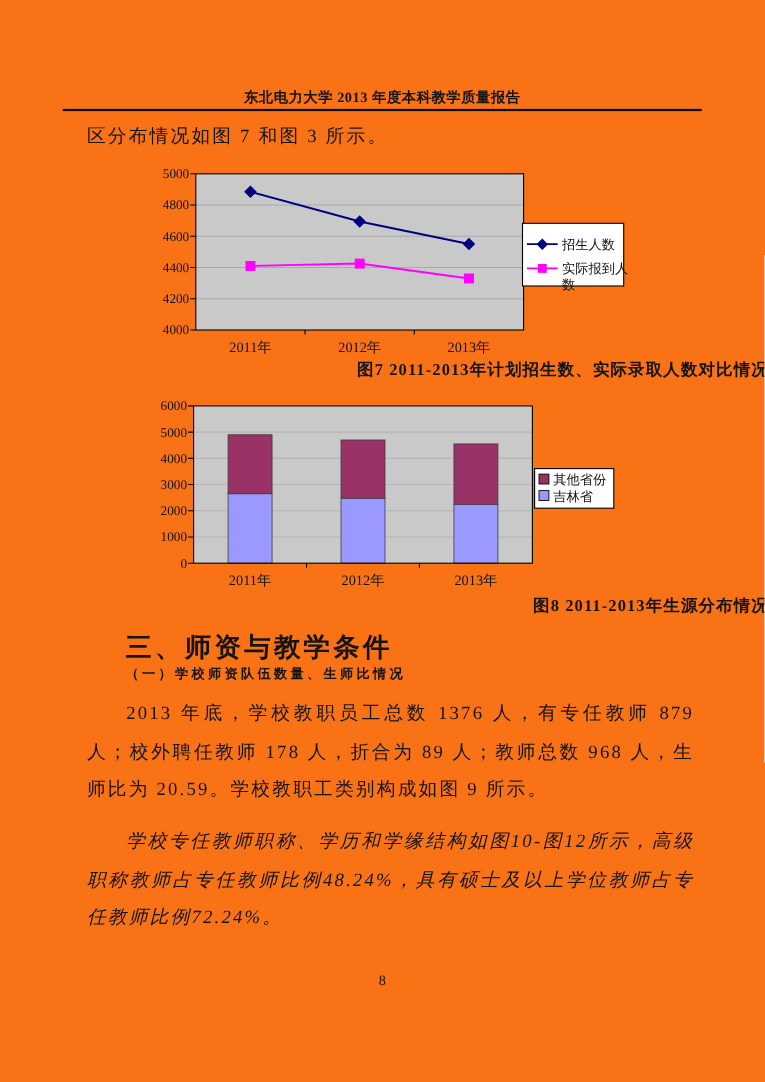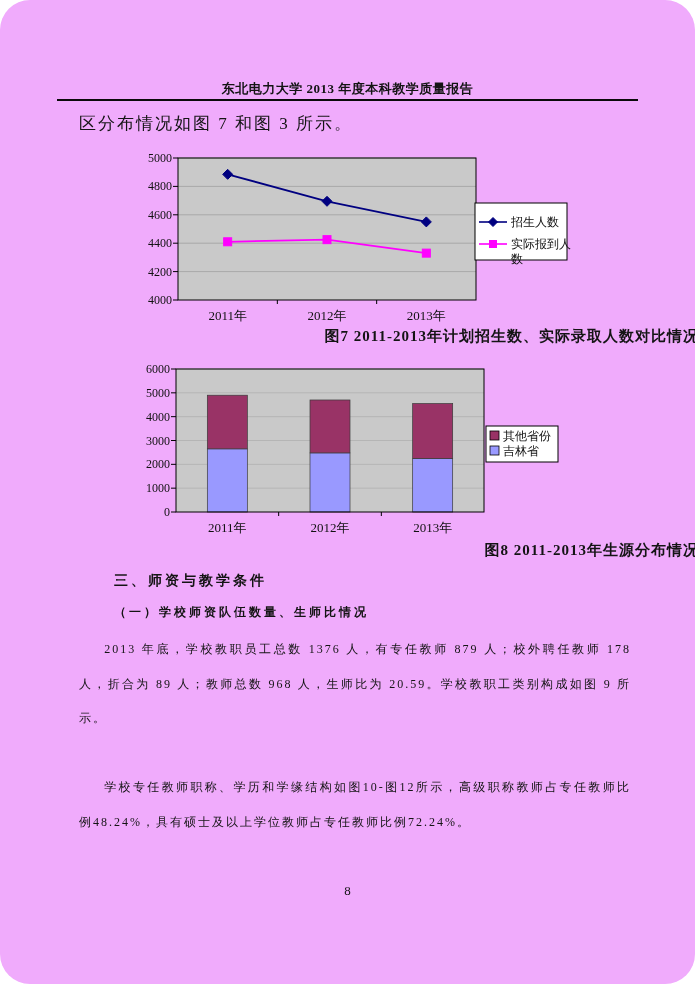--- a/index.html
+++ b/index.html
@@ -1,41 +1,41 @@
 <!DOCTYPE html>
 <html><head>
 <meta charset="utf-8">
 <style>
   html,body{margin:0;padding:0;background:#fff;}
-  .page{position:relative;width:695px;height:984px;background:#f0abfc;overflow:hidden;
-        font-family:"Liberation Serif","DejaVu Serif",serif;color:#141414;border-radius:30px;}
+  .page{position:relative;width:695px;height:984px;background:#f97316;overflow:hidden;
+        font-family:"Liberation Serif","DejaVu Serif",serif;color:#141414;}
   .header-title{position:absolute;top:80px;left:0;width:100%;text-align:center;
         font-size:13px;font-weight:bold;letter-spacing:0.5px;}
   .header-rule{position:absolute;top:99px;left:57px;width:581px;height:0;
         border-top:2px solid #0a0a0a;}
   .intro{position:absolute;top:112px;left:79px;width:552px;
         font-size:17px;letter-spacing:2px;}
   .chart{position:absolute;}
   #chart7{left:140px;top:150px;}
   #chart8{left:135px;top:362px;}
   .fig-caption{position:absolute;left:4px;width:100%;text-align:right;
         font-weight:bold;font-size:15px;letter-spacing:1px;}
   #cap7{top:327px;}
   #cap8{top:541px;}
   .sec-title{position:absolute;left:114px;top:572px;
         font-family:Liberation Mono, monospace;
-        font-weight:bold;font-size:14px;letter-spacing:3px;}
+        font-weight:bold;font-size:24px;letter-spacing:3px;}
   .sub-title{position:absolute;left:114px;font-weight:bold;
         font-size:12px;letter-spacing:3px;}
   #sub1{top:604px;}
   #sub2{top:743px;}
-  .para{position:absolute;left:79px;width:552px;font-size:12px;letter-spacing:2px;
+  .para{position:absolute;left:79px;width:552px;font-size:17px;letter-spacing:2px;
         line-height:34.5px;text-align:justify;text-indent:2.1em;}
   #para1{top:632px;}
-  #para2{top:770px;}
+  #para2{top:748px;font-style:italic;}
   .page-num{position:absolute;top:883px;left:0;width:100%;text-align:center;font-size:13px;}
   svg text{font-family:"Liberation Serif","DejaVu Serif",serif;fill:#111;}
 </style>
 </head>
 <body>
 
 <div class="page">
 
   <div class="header-title">东北电力大学 2013 年度本科教学质量报告</div>
   <div class="header-rule"></div>

